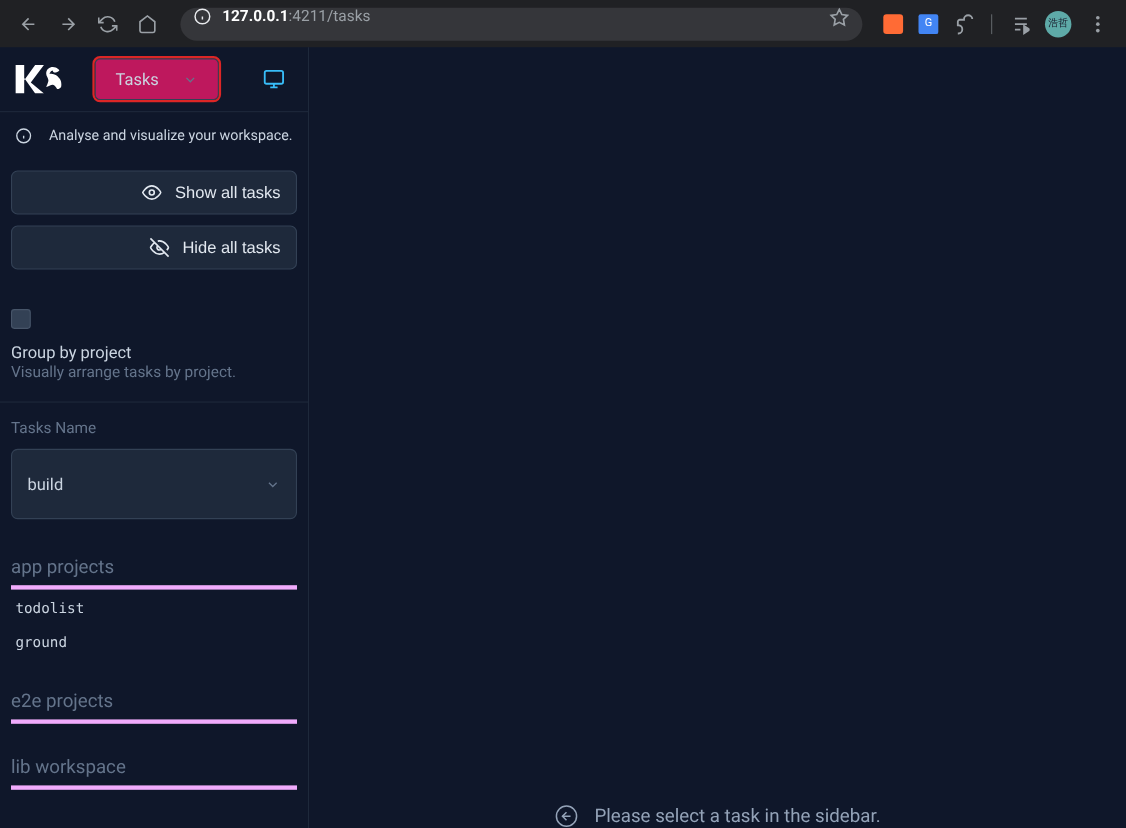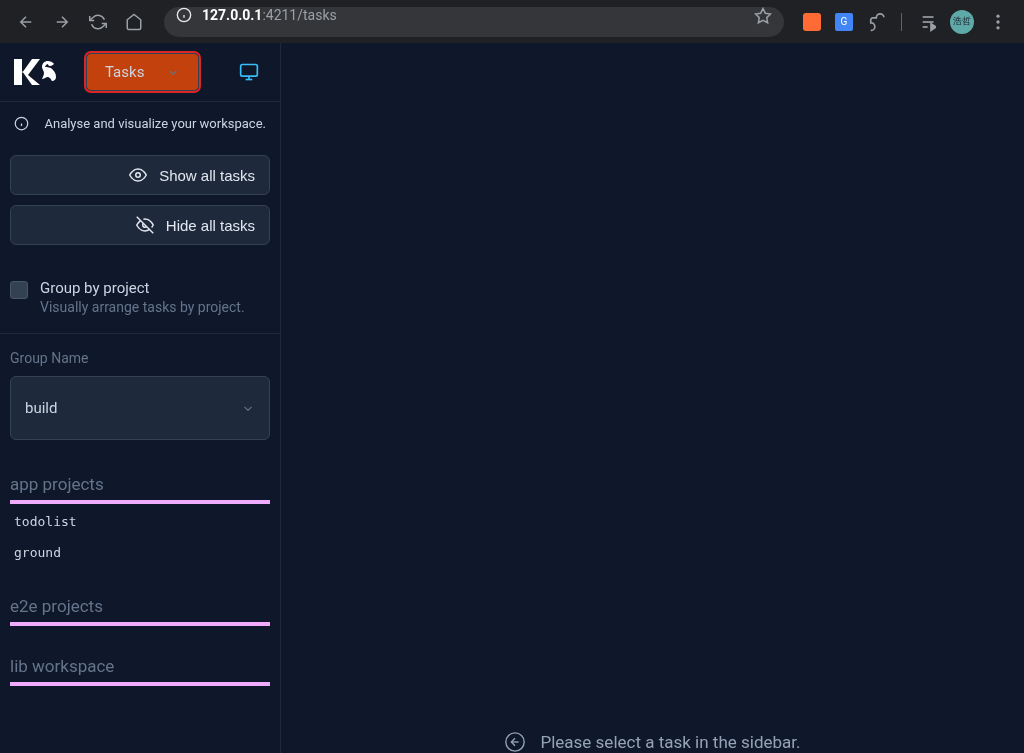--- a/index.html
+++ b/index.html
@@ -129,21 +129,21 @@
       width: 42px;
       height: 26px;
     }
     .task-dropdown {
       display: flex;
       align-items: center;
       gap: 22px;
       padding: 9px 18px;
       border: 1px solid #334155;
       border-radius: 5px;
-      background: #c2410c;
+      background: #be185d;
       color: #cbd5e1;
       font-size: 15px;
       cursor: pointer;
     }
     .task-dropdown.highlighted {
       outline: 2px solid #dc2626;
       outline-offset: 0px;
     }
     .chevron {
       width: 14px;
@@ -194,20 +194,21 @@
       justify-content: flex-end;
     }
     .action-btn svg { width: 18px; height: 18px; }
     
     
     .group-section {
       padding: 18px 10px 18px 10px;
       display: flex;
       gap: 12px;
       border-bottom: 1px solid #1e293b;
+      flex-direction: column;
     }
     .checkbox {
       width: 18px;
       height: 18px;
       border: 1px solid #475569;
       border-radius: 3px;
       background: #334155;
       flex-shrink: 0;
       margin-top: 2px;
       cursor: pointer;
@@ -386,21 +387,21 @@
 
     <div class="group-section">
       <div class="checkbox"></div>
       <div>
         <div class="group-label">Group by project</div>
         <div class="group-sub">Visually arrange tasks by project.</div>
       </div>
     </div>
 
     <div class="target-section">
-      <div class="target-label">Group Name</div>
+      <div class="target-label">Tasks Name</div>
       <div class="target-select">
         <span>build</span>
         <svg class="chevron" viewBox="0 0 24 24" fill="none" stroke="currentColor" stroke-width="2">
             <polyline points="6 10 12 16 18 10"></polyline>
           </svg>
       </div>
     </div>
 
     <div class="proj-section">
       <div class="proj-header">app projects</div>

